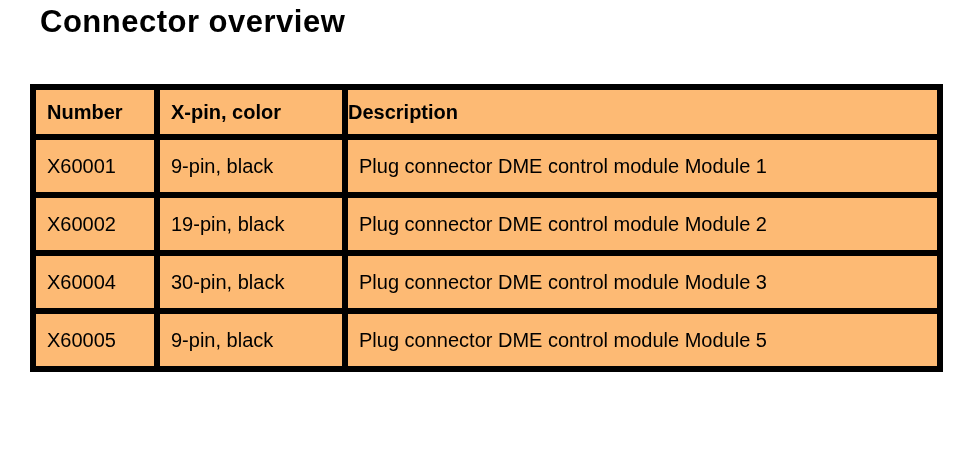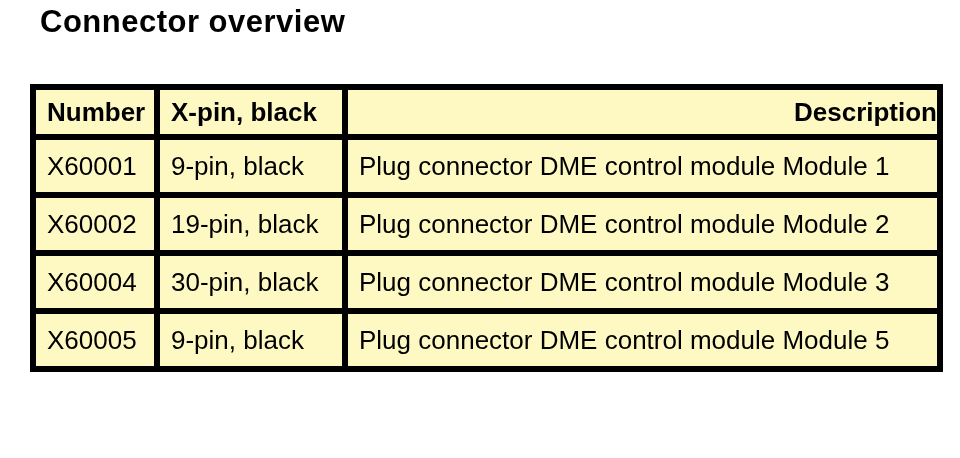--- a/index.html
+++ b/index.html
@@ -34,39 +34,39 @@
     position: absolute;
     left: 30px;
     top: 84px;
     width: 907px;
     border-collapse: collapse;
     table-layout: fixed;
   }
   .connector-table th,
   .connector-table td {
     border: 6px solid #000000;
-    font-size: 26px;
+    font-size: 20px;
     line-height: 1;
     text-align: left;
     vertical-align: middle;
     padding: 0 4px 0 11px;
     white-space: nowrap;
     overflow: hidden;
-    background: #fef9c3;
+    background: #fdba74;
   }
   .connector-table th {
     font-weight: bold;
     height: 44px;
   }
   .connector-table td {
     font-weight: normal;
     height: 52px;
   }
   .connector-table th.col-desc {
-    text-align: right;
+    text-align: left;
     padding: 0;
   }
   col.c1 { width: 124px; }
   col.c2 { width: 188px; }
   col.c3 { width: 595px; }
 </style>
 </head>
 <body>
 
 <div class="page">
@@ -75,21 +75,21 @@
 
   <table class="connector-table">
     <colgroup>
       <col class="c1">
       <col class="c2">
       <col class="c3">
     </colgroup>
     <thead>
       <tr>
         <th class="col-number">Number</th>
-        <th class="col-pin">X-pin, black</th>
+        <th class="col-pin">X-pin, color</th>
         <th class="col-desc">Description</th>
       </tr>
     </thead>
     <tbody>
       <tr>
         <td>X60001</td>
         <td>9-pin, black</td>
         <td>Plug connector DME control module Module 1</td>
       </tr>
       <tr>

